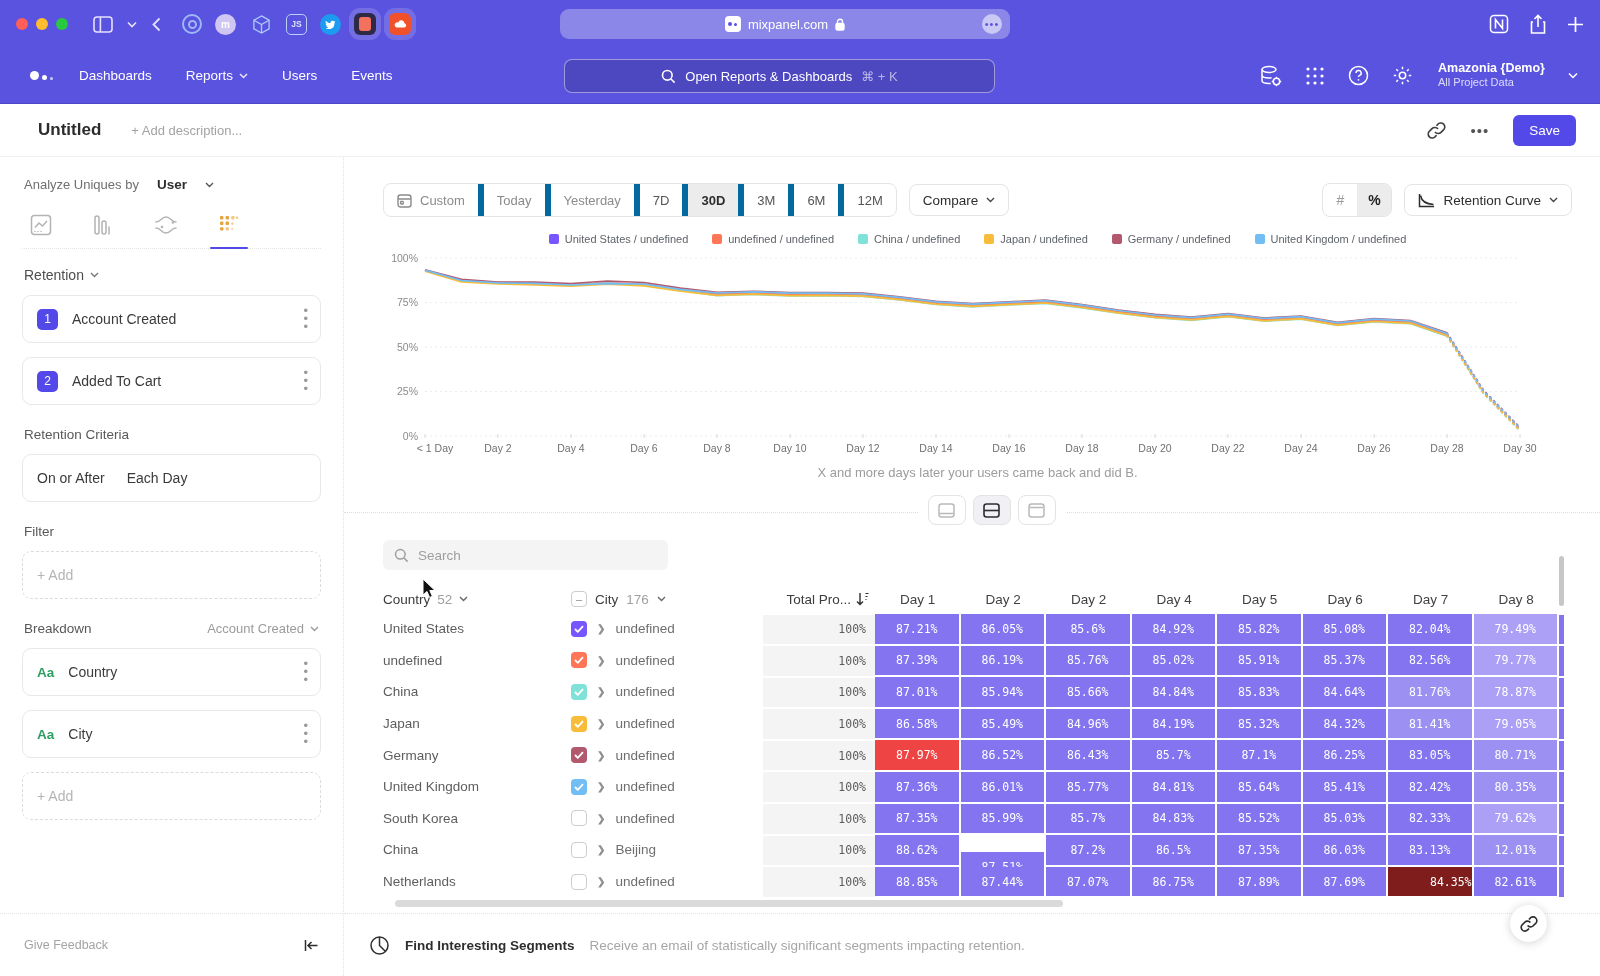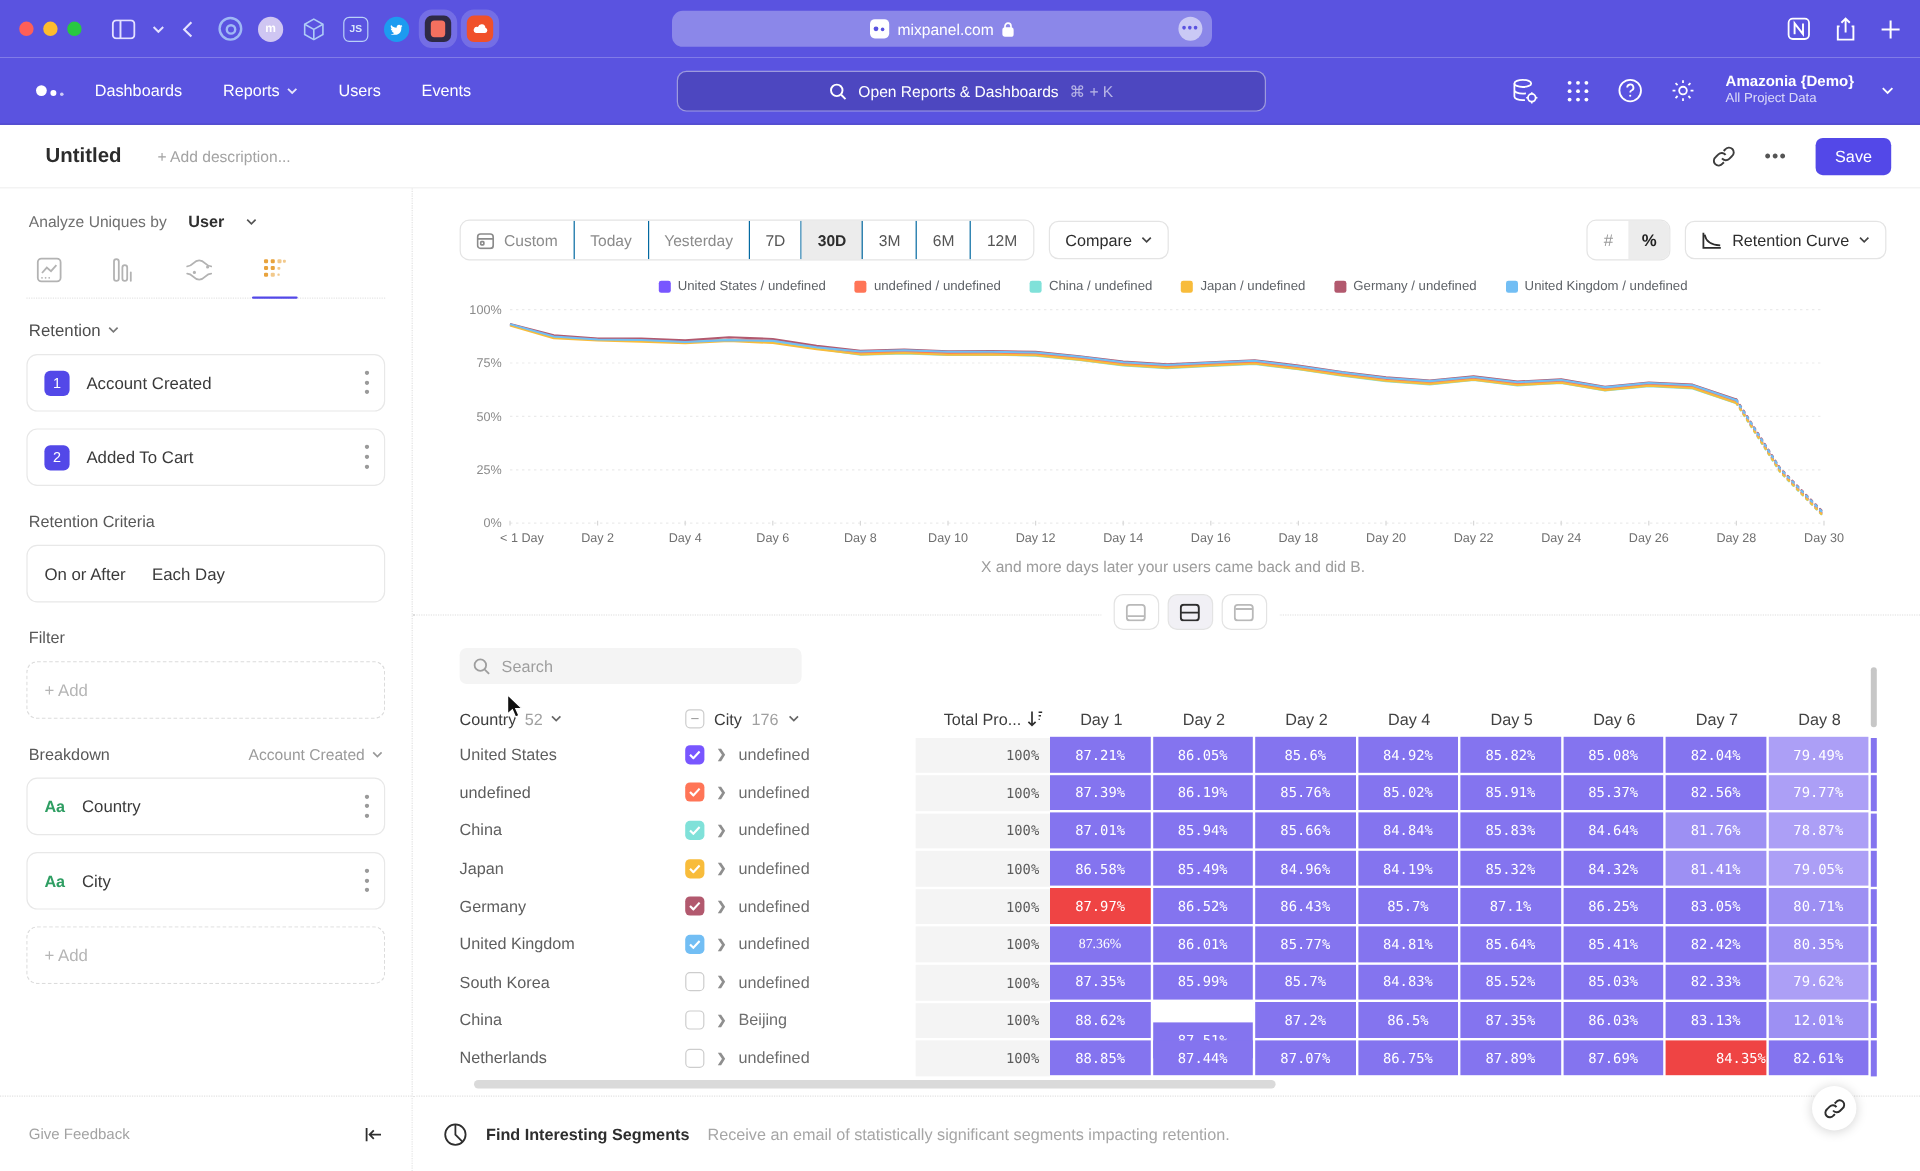--- a/index.html
+++ b/index.html
@@ -23,21 +23,21 @@
   .favicon i{width:4px;height:4px;border-radius:50%;background:#5a53e0;display:block}
   .favicon i:last-child{width:3px;height:3px}
   .browser-right{position:absolute;right:16px;display:flex;align-items:center;gap:20px;color:#fff}
   
   .navbar{height:56px;background:#5a53e0;display:flex;align-items:center;position:relative;padding:0 24px;border-bottom:1px solid #4d46c9}
   .logo{display:flex;align-items:flex-end;gap:3px;margin:0 26px 0 6px}
   .logo i{background:#fff;border-radius:50%;display:block}
   .navitems{display:flex;gap:34px}
   .nav-item{color:#fff;font-size:13.5px;display:flex;align-items:center;gap:6px;cursor:pointer}
   .nav-item .chev{opacity:.85}
-  .navsearch{position:absolute;left:564px;top:11px;width:491px;height:34px;border:1px solid rgba(255,255,255,.45);
+  .navsearch{position:absolute;left:564px;top:11px;width:431px;height:34px;border:1px solid rgba(255,255,255,.45);
     background:rgba(0,0,0,.14);border-radius:8px;display:flex;align-items:center;justify-content:center;gap:9px;
     color:#fff;font-size:13px}
   .navsearch .sc{color:rgba(255,255,255,.6)}
   .nav-right{position:absolute;right:22px;display:flex;align-items:center;gap:23px}
   .project{color:#fff;text-align:left;line-height:1.25;margin-left:2px}
   .project .pname{font-size:12.5px;font-weight:bold}
   .project .psub{font-size:11px;opacity:.78}
   
   .pagehead{height:53px;display:flex;align-items:center;padding:0 24px;border-bottom:1px solid #f1f1f1}
   .ptitle{font-size:17px;font-weight:bold;color:#2c2c2c;margin-left:14px}
@@ -68,21 +68,21 @@
     padding:0 14px;color:#b5b5b5;font-size:14px;margin-bottom:14px;cursor:pointer}
   .aa{color:#2f9e63;font-size:13.5px;font-weight:bold;margin-right:14px}
   .sb-foot{position:absolute;left:0;right:0;bottom:0;height:63px;border-top:1px dotted #e2e2e2;
     display:flex;align-items:center;padding:0 24px}
   .feedback{color:#a3a3a3;font-size:12.5px}
   .collapse{margin-left:auto;color:#333}
   
   .ctrlrow{display:flex;align-items:center;padding-right:28px}
   .seg{display:flex;border:1px solid #e4e4e4;border-radius:8px;overflow:hidden;background:#fff}
   .seg .it{height:32px;display:flex;align-items:center;padding:0 13px;font-size:13px;color:#8b8b8b;
-    border-right:1px solid #0369a1;cursor:pointer;gap:8px}
+    border-right:6px solid #0369a1;cursor:pointer;gap:8px}
   .seg .it:last-child{border-right:none}
   .seg .it.dark{color:#555}
   .seg .it.active{background:#ececec;color:#2d2d2d;font-weight:bold}
   .btn{height:32px;border:1px solid #e4e4e4;border-radius:8px;background:#fff;display:flex;align-items:center;
     gap:8px;padding:0 13px;font-size:13.5px;color:#2d2d2d;cursor:pointer}
   .ctr-right{margin-left:auto;display:flex;align-items:center;gap:12px}
   .numtog{display:flex;border:1px solid #e4e4e4;border-radius:8px;overflow:hidden}
   .numtog .it{width:34px;height:32px;display:flex;align-items:center;justify-content:center;font-size:14px;color:#9a9a9a;cursor:pointer}
   .numtog .it.active{background:#ececec;color:#222;font-weight:bold}
   
@@ -699,21 +699,21 @@
           <div class="r-city">
             <span class="cbx on" style="background: rgb(114, 190, 244);">
               <svg width="10" height="8" viewBox="0 0 10 8" fill="none" stroke="#fff" stroke-width="1.8">
                 <path d="M1 4 3.8 6.8 9 1.2"></path>
               </svg>
             </span>
             <span class="rchev">❯</span>
             <span>undefined</span>
           </div>
           <div class="r-total">100%</div>
-          <div class="dcell" style="background: rgb(132, 116, 239); font-family: Liberation Serif, serif;">87.36%</div>
+          <div class="dcell" style="background: rgb(132, 116, 239);">87.36%</div>
           <div class="dcell" style="background: rgb(132, 116, 239);">86.01%</div>
           <div class="dcell" style="background: rgb(132, 116, 239);">85.77%</div>
           <div class="dcell" style="background: rgb(132, 116, 239);">84.81%</div>
           <div class="dcell" style="background: rgb(132, 116, 239);">85.64%</div>
           <div class="dcell" style="background: rgb(132, 116, 239);">85.41%</div>
           <div class="dcell" style="background: rgb(132, 116, 239);">82.42%</div>
           <div class="dcell" style="background: rgb(157, 144, 243);">80.35%</div>
           <div class="sliver" style="background: rgb(132, 116, 239);"></div>
         </div>
         <div class="trow">
@@ -759,21 +759,21 @@
             <span class="rchev">❯</span>
             <span>undefined</span>
           </div>
           <div class="r-total">100%</div>
           <div class="dcell" style="background: rgb(132, 116, 239);">88.85%</div>
           <div class="dcell" style="background: rgb(132, 116, 239);">87.44%</div>
           <div class="dcell" style="background: rgb(132, 116, 239);">87.07%</div>
           <div class="dcell" style="background: rgb(132, 116, 239);">86.75%</div>
           <div class="dcell" style="background: rgb(132, 116, 239);">87.89%</div>
           <div class="dcell" style="background: rgb(132, 116, 239);">87.69%</div>
-          <div class="dcell" style="background: #ef4444; padding-left: 42px;">84.35%</div>
+          <div class="dcell" style="background: #7f1d1d; padding-left: 42px;">84.35%</div>
           <div class="dcell" style="background: rgb(132, 116, 239);">82.61%</div>
           <div class="sliver" style="background: rgb(132, 116, 239);"></div>
         </div>
       </div>
     <div class="hscroll"></div>
   </main>
 </div>
 
 <div class="mfoot">
   <svg width="21" height="21" viewBox="0 0 21 21" fill="none" stroke="#2e2e2e" stroke-width="1.5">

